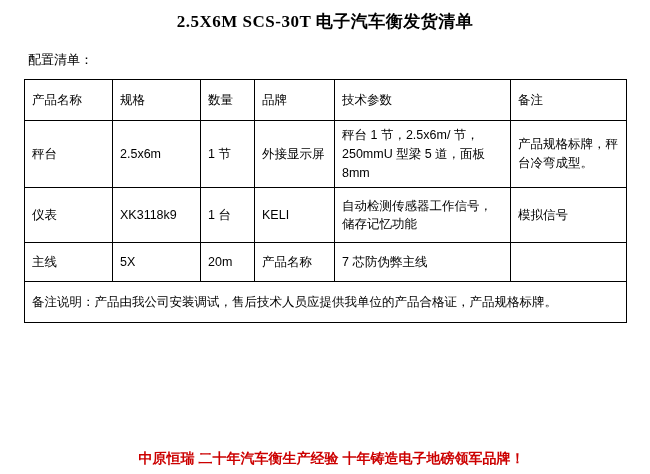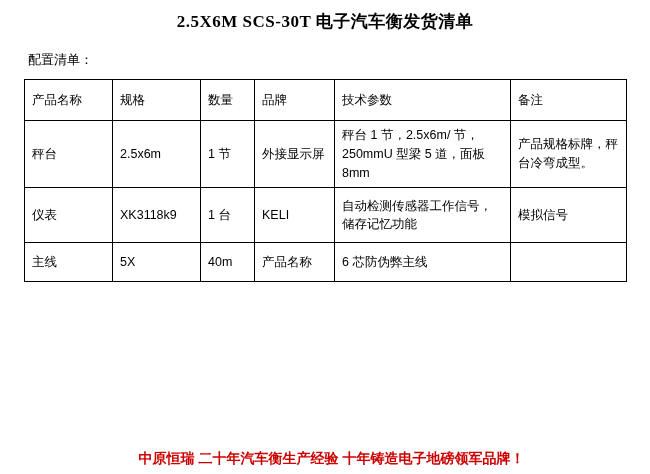--- a/index.html
+++ b/index.html
@@ -132,24 +132,27 @@
           <td>XK3118k9</td>
           <td>1 台</td>
           <td>KELI</td>
           <td class="cell-multiline">自动检测传感器工作信号，
 储存记忆功能</td>
           <td class="cell-multiline">模拟信号</td>
         </tr>
         <tr class="row-std">
           <td>主线</td>
           <td>5X</td>
-          <td>40m</td>
+          <td>20m</td>
           <td>产品名称</td>
-          <td class="cell-multiline">6 芯防伪弊主线</td>
+          <td class="cell-multiline">7 芯防伪弊主线</td>
           <td class="cell-multiline"></td>
+        </tr>
+        <tr class="note-row">
+          <td colspan="6">备注说明：产品由我公司安装调试，售后技术人员应提供我单位的产品合格证，产品规格标牌。</td>
         </tr>
       </tbody>
     </table>
   </div>
 
   <div class="footer" style="color: rgb(204, 0, 0);">中原恒瑞  二十年汽车衡生产经验  十年铸造电子地磅领军品牌！</div>
 
 </div>
 
 </body></html>

